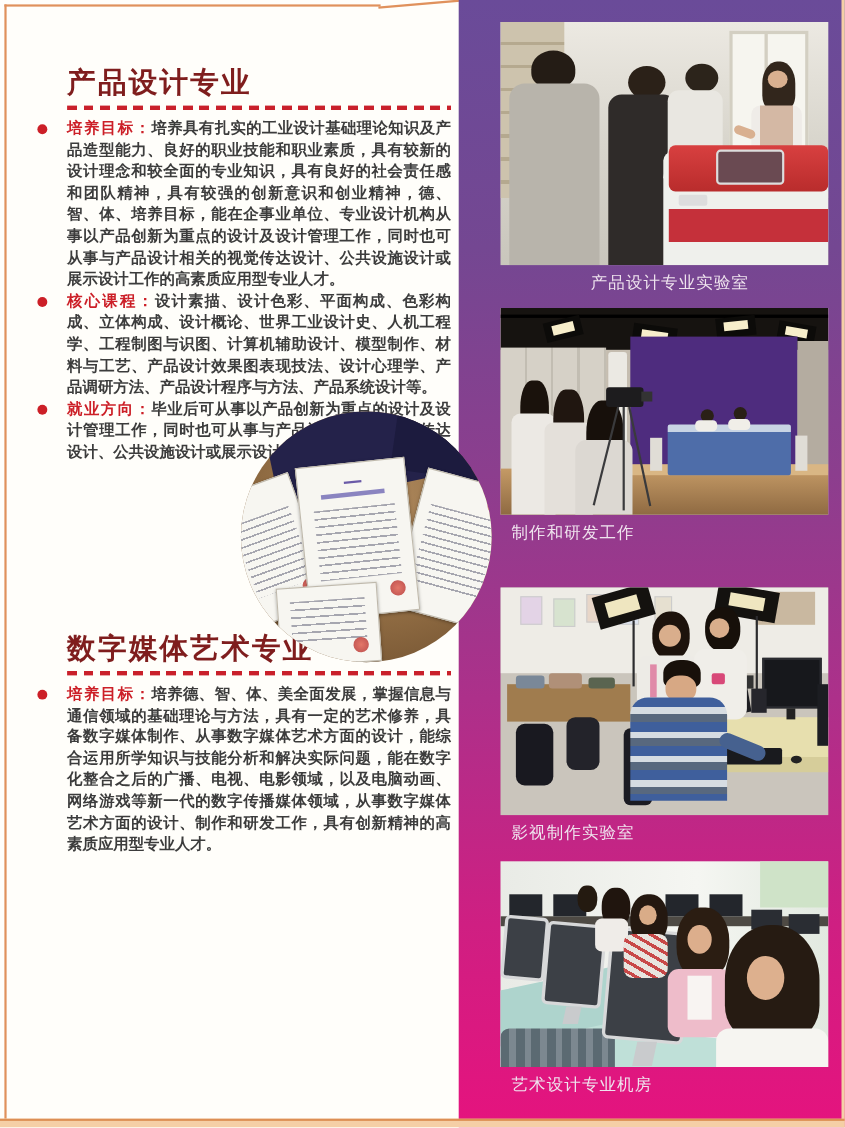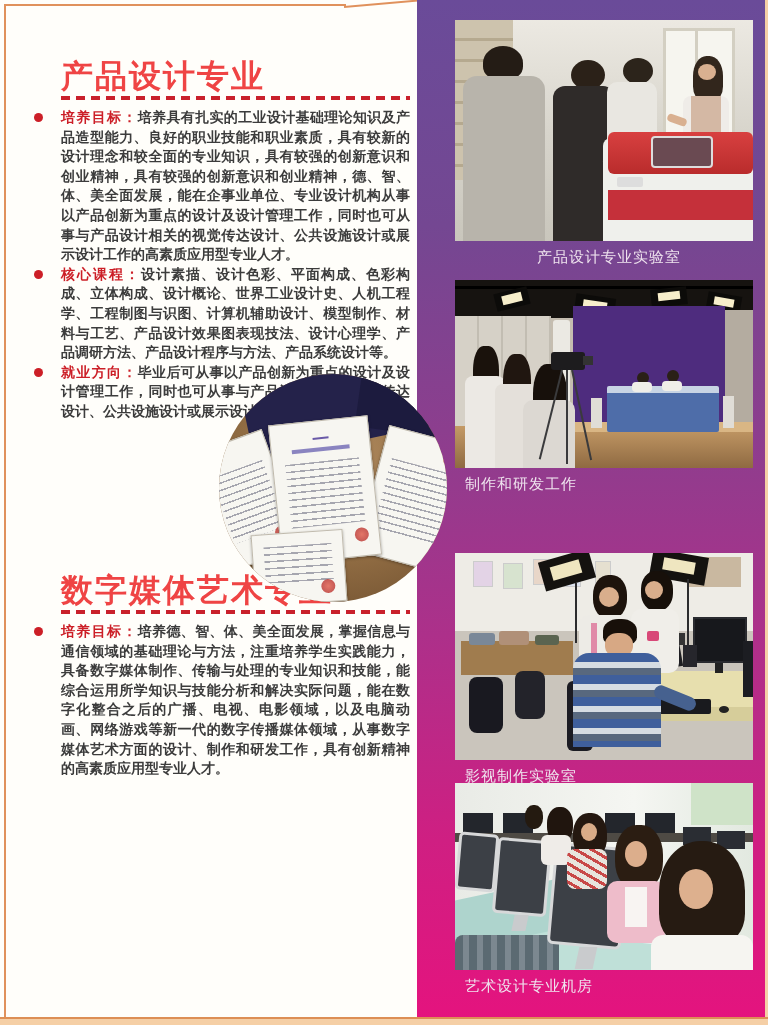--- a/index.html
+++ b/index.html
@@ -14,33 +14,33 @@
   .frame-top   { position:absolute; left:4px; top:4px; width:342px; height:2px; background:#e0915c; z-index:1; }
   .frame-diag  { position:absolute; left:344px; top:6px; width:80px; height:2px; background:#e0915c;
                  transform:rotate(-5deg); transform-origin:left center; z-index:1; }
   .edge-right  { position:absolute; right:0; top:0; bottom:0; width:3px; background:#f5cfa6; z-index:6; }
   .edge-bottom { position:absolute; left:0; right:0; bottom:0; height:8px; background:#f5cfa6; border-top:2px solid #dd8f55; z-index:6; }
   
   .section { position:absolute; left:33px; width:377px; z-index:1; }
   .s1 { top:60px; } .s2 { top:574px; }
   .sec-title {
     margin:0 0 0 28px; font-family:"DejaVu Serif", serif; font-weight:bold;
-    font-size:32px; line-height:32px; color:#ef4444; letter-spacing:2px;
+    font-size:26px; line-height:32px; color:#7f1d1d; letter-spacing:2px;
   }
   .sec-dashes { margin:4px 0 8px 28px; height:4px;
     background:repeating-linear-gradient(90deg,#c9202b 0 9px,transparent 9px 15px); }
   .item { position:relative; margin:0; padding-left:28px; text-align:justify; text-justify:inter-ideograph;
     word-break:break-all; font-size:14px; line-height:19.6px; font-weight:bold; color:#3c3c3c; }
   .item .bullet { position:absolute; left:1px; top:5px; width:9px; height:9px; border-radius:50%; background:#cc1f27; }
   .item .label { color:#cc1f27; letter-spacing:1px; }
   
   .right-panel { position:absolute; left:417px; top:0; width:351px; height:1025px; z-index:2;
     background:linear-gradient(180deg,#6a4b99 0%,#744792 22%,#8c3e8e 42%,#ad308a 62%,#cf1f82 82%,#e5137e 100%); }
   .fig { position:absolute; left:38px; width:298px; }
-  .f1 { top:20px;text-align:center; } .f2 { top:280px; } .f3 { top:553px; } .f4 { top:783px; }
+  .f1 { top:20px;text-align:center; } .f2 { top:280px; } .f3 { top:534px; } .f4 { top:783px; }
   .photo { position:relative; width:298px; overflow:hidden; }
   .f1 .photo { height:221px; } .f2 .photo { height:188px; }
   .f3 .photo { height:207px; } .f4 .photo { height:187px; }
   .caption { margin:7px 0 0 10px; font-size:15px; color:#efe3ee; letter-spacing:1px; }
   
   .circle-photo { position:absolute; left:219px; top:374px; width:228px; height:228px; border-radius:50%;
     overflow:hidden; z-index:3; background:radial-gradient(circle at 55% 35%, #b08a5e, #8f6b42 55%, #6a4b2c); }
   .cert { position:absolute; background:#f7f6f1; border:1px solid #bfb9ac; box-shadow:0 1px 3px rgba(0,0,0,.35); }
   .cert-lines { position:absolute; background:repeating-linear-gradient(180deg,#8b8b99 0 1.5px,transparent 1.5px 7px); opacity:.75; }
   .seal { position:absolute; width:14px; height:14px; border-radius:50%; background:radial-gradient(#e06050,#b03030); opacity:.85; }
@@ -50,38 +50,38 @@
 
 <div class="frame-left"></div>
 <div class="frame-top"></div>
 <div class="frame-diag"></div>
 
 <div class="section s1">
   <h2 class="sec-title">产品设计专业</h2>
   <div class="sec-dashes"></div>
   <p class="item">
     <span class="bullet"></span>
-    <span class="label">培养目标：</span><span>培养具有扎实的工业设计基础理论知识及产品造型能力、良好的职业技能和职业素质，具有较新的设计理念和较全面的专业知识，具有较强的创新意识和创业精神，具有较强的创新意识和创业精神，德、智、体、美全面发展，能在企事业单位、专业设计机构从事以产品创新为重点的设计及设计管理工作，同时也可从事与产品设计相关的视觉传达设计、公共设施设计或展示设计工作的高素质应用型专业人才。</span>
+    <span class="label">培养目标：</span><span>培养具有扎实的工业设计基础理论知识及产品造型能力、良好的职业技能和职业素质，具有较新的设计理念和较全面的专业知识，具有良好的社会责任感和团队精神，具有较强的创新意识和创业精神，德、智、体、培养目标，能在企事业单位、专业设计机构从事以产品创新为重点的设计及设计管理工作，同时也可从事与产品设计相关的视觉传达设计、公共设施设计或展示设计工作的高素质应用型专业人才。</span>
   </p>
   <p class="item">
     <span class="bullet"></span>
     <span class="label">核心课程：</span><span>设计素描、设计色彩、平面构成、色彩构成、立体构成、设计概论、世界工业设计史、人机工程学、工程制图与识图、计算机辅助设计、模型制作、材料与工艺、产品设计效果图表现技法、设计心理学、产品调研方法、产品设计程序与方法、产品系统设计等。</span>
   </p>
   <p class="item">
     <span class="bullet"></span>
     <span class="label">就业方向：</span><span>毕业后可从事以产品创新为重点的设计及设计管理工作，同时也可从事与产品设计相关的视觉传达设计、公共设施设计或展示设计工作。</span>
   </p>
 </div>
 
 <div class="section s2">
   <h2 class="sec-title">数字媒体艺术专业</h2>
   <div class="sec-dashes"></div>
   <p class="item">
     <span class="bullet"></span>
-    <span class="label">培养目标：</span><span>培养德、智、体、美全面发展，掌握信息与通信领域的基础理论与方法，注重培养学生实践能力，具备数字媒体制作、传输与处理的专业知识和技能，能综合运用所学知识与技能分析和解决实际问题，能在数字化整合之后的广播、电视、电影领域，以及电脑动画、网络游戏等新一代的数字传播媒体领域，从事数字媒体艺术方面的设计、制作和研发工作，具有创新精神的高素质应用型专业人才。</span>
+    <span class="label">培养目标：</span><span>培养德、智、体、美全面发展，掌握信息与通信领域的基础理论与方法，具有一定的艺术修养，具备数字媒体制作、从事数字媒体艺术方面的设计，能综合运用所学知识与技能分析和解决实际问题，能在数字化整合之后的广播、电视、电影领域，以及电脑动画、网络游戏等新一代的数字传播媒体领域，从事数字媒体艺术方面的设计、制作和研发工作，具有创新精神的高素质应用型专业人才。</span>
   </p>
 </div>
 
 <div class="right-panel">
 
   <div class="fig f1">
     <div class="photo" style="background:linear-gradient(180deg,#ece9e2,#d8d5cc 50%,#c9c6bc);">
       <div class="sh" style="left:0;top:0;width:58px;height:160px;background:repeating-linear-gradient(180deg,#cdc3ad 0 18px,#b5a98f 18px 21px);"></div>
       <div class="sh" style="left:208px;top:8px;width:72px;height:138px;background:#f6f5ef;border:3px solid #d3cfc2;"></div>
       <div class="sh" style="left:240px;top:10px;width:3px;height:134px;background:#d3cfc2;"></div>

